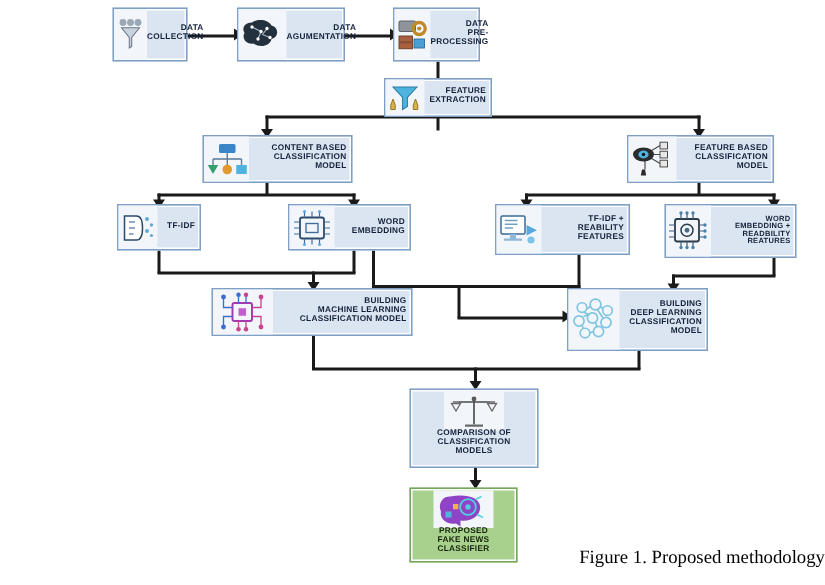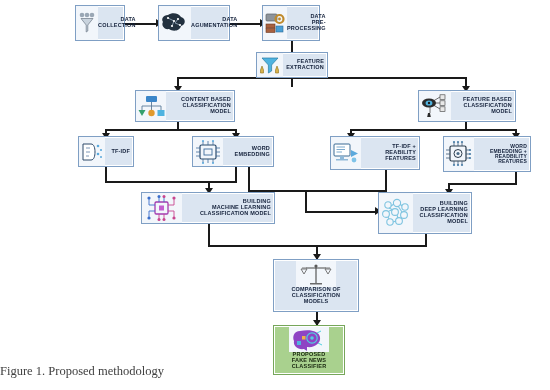--- a/index.html
+++ b/index.html
@@ -61,23 +61,23 @@
   .arw.right{
     border-top:4px solid transparent;
     border-bottom:4px solid transparent;
     border-left:6px solid #1a1a1a;
     border-right:0;
   }
 
   
   #caption{
     position:absolute;left:0;top:364px;width:550px;
-    text-align:left;
+    text-align:right;
     font-family:"Liberation Serif", serif;
-    font-size:12.5px;color:#404040;
+    font-size:12.5px;color:#000000;
   }
   svg{display:block;}
 </style>
 </head>
 <body>
 
 <div id="page">
 
   <div class="ln h" style="left:124px;top:23px;width:34px;"></div>
   <div class="arw right" style="left:156px;top:19px;"></div>

